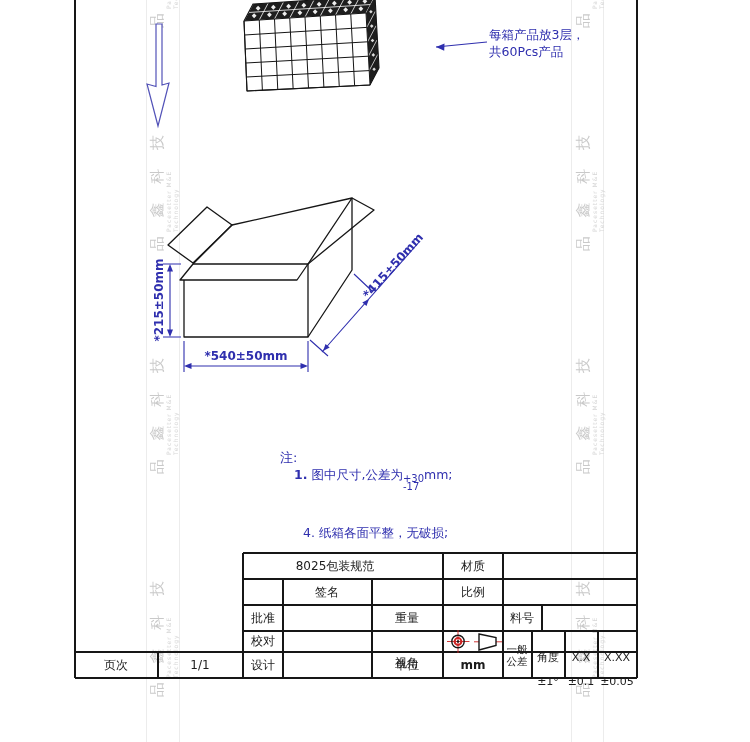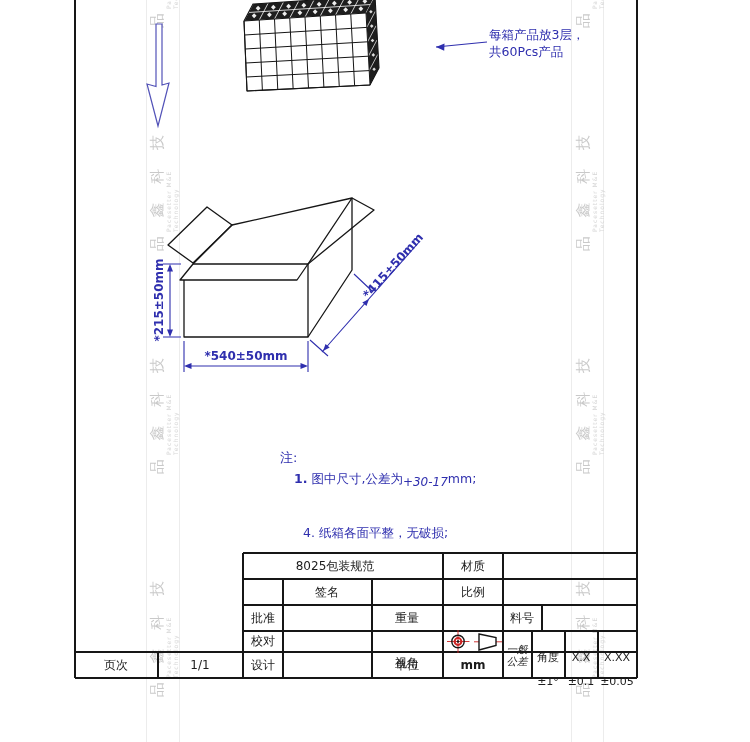--- a/index.html
+++ b/index.html
@@ -16,23 +16,23 @@
   
   .txt{position:absolute;transform:translate(-50%,-50%);white-space:nowrap;color:#1c1c1c;z-index:3;}
   .txt-l{position:absolute;transform:translate(0,-50%);white-space:nowrap;z-index:3;}
   .dim{font-size:12px;font-weight:600;color:var(--accent);}
   .rot90{transform:translate(-50%,-50%) rotate(-90deg);}
   .rot48{transform:translate(-50%,-50%) rotate(-48deg);}
   .note{font-size:12.5px;color:var(--accent);}
   .callout{position:absolute;left:489px;top:26px;font-size:12.5px;line-height:17px;color:var(--accent);z-index:3;}
   .cell{font-size:12px;color:#1c1c1c;}
   .cell-sm{font-size:11px;color:#1c1c1c;margin-top:16px;}
-  .tol-gen{font-size:10.5px;line-height:11.5px;text-align:center;color:#1c1c1c;font-style:italic;}
+  .tol-gen{font-size:10.5px;line-height:11.5px;text-align:center;color:#1c1c1c;}
   .footer{font-size:13.5px;letter-spacing:7px;color:#111;}
-  .tolstack{display:inline-flex;flex-direction:row;font-size:12px;line-height:8px;vertical-align:-3px;font-style:italic;}
+  .tolstack{display:inline-flex;flex-direction:column;font-size:10px;line-height:8px;vertical-align:-3px;}
 </style>
 </head>
 <body>
 
 <div class="canvas" style="--accent: #2f2fae; --line: #161616; --red: #cc2222;">
 
   <div class="wm-band" style="left:146px;width:32px;"></div>
   <div class="wm-band" style="left:571px;width:31px;"></div>
 
   <div class="wm-tile" style="left:147px;top:35px">

